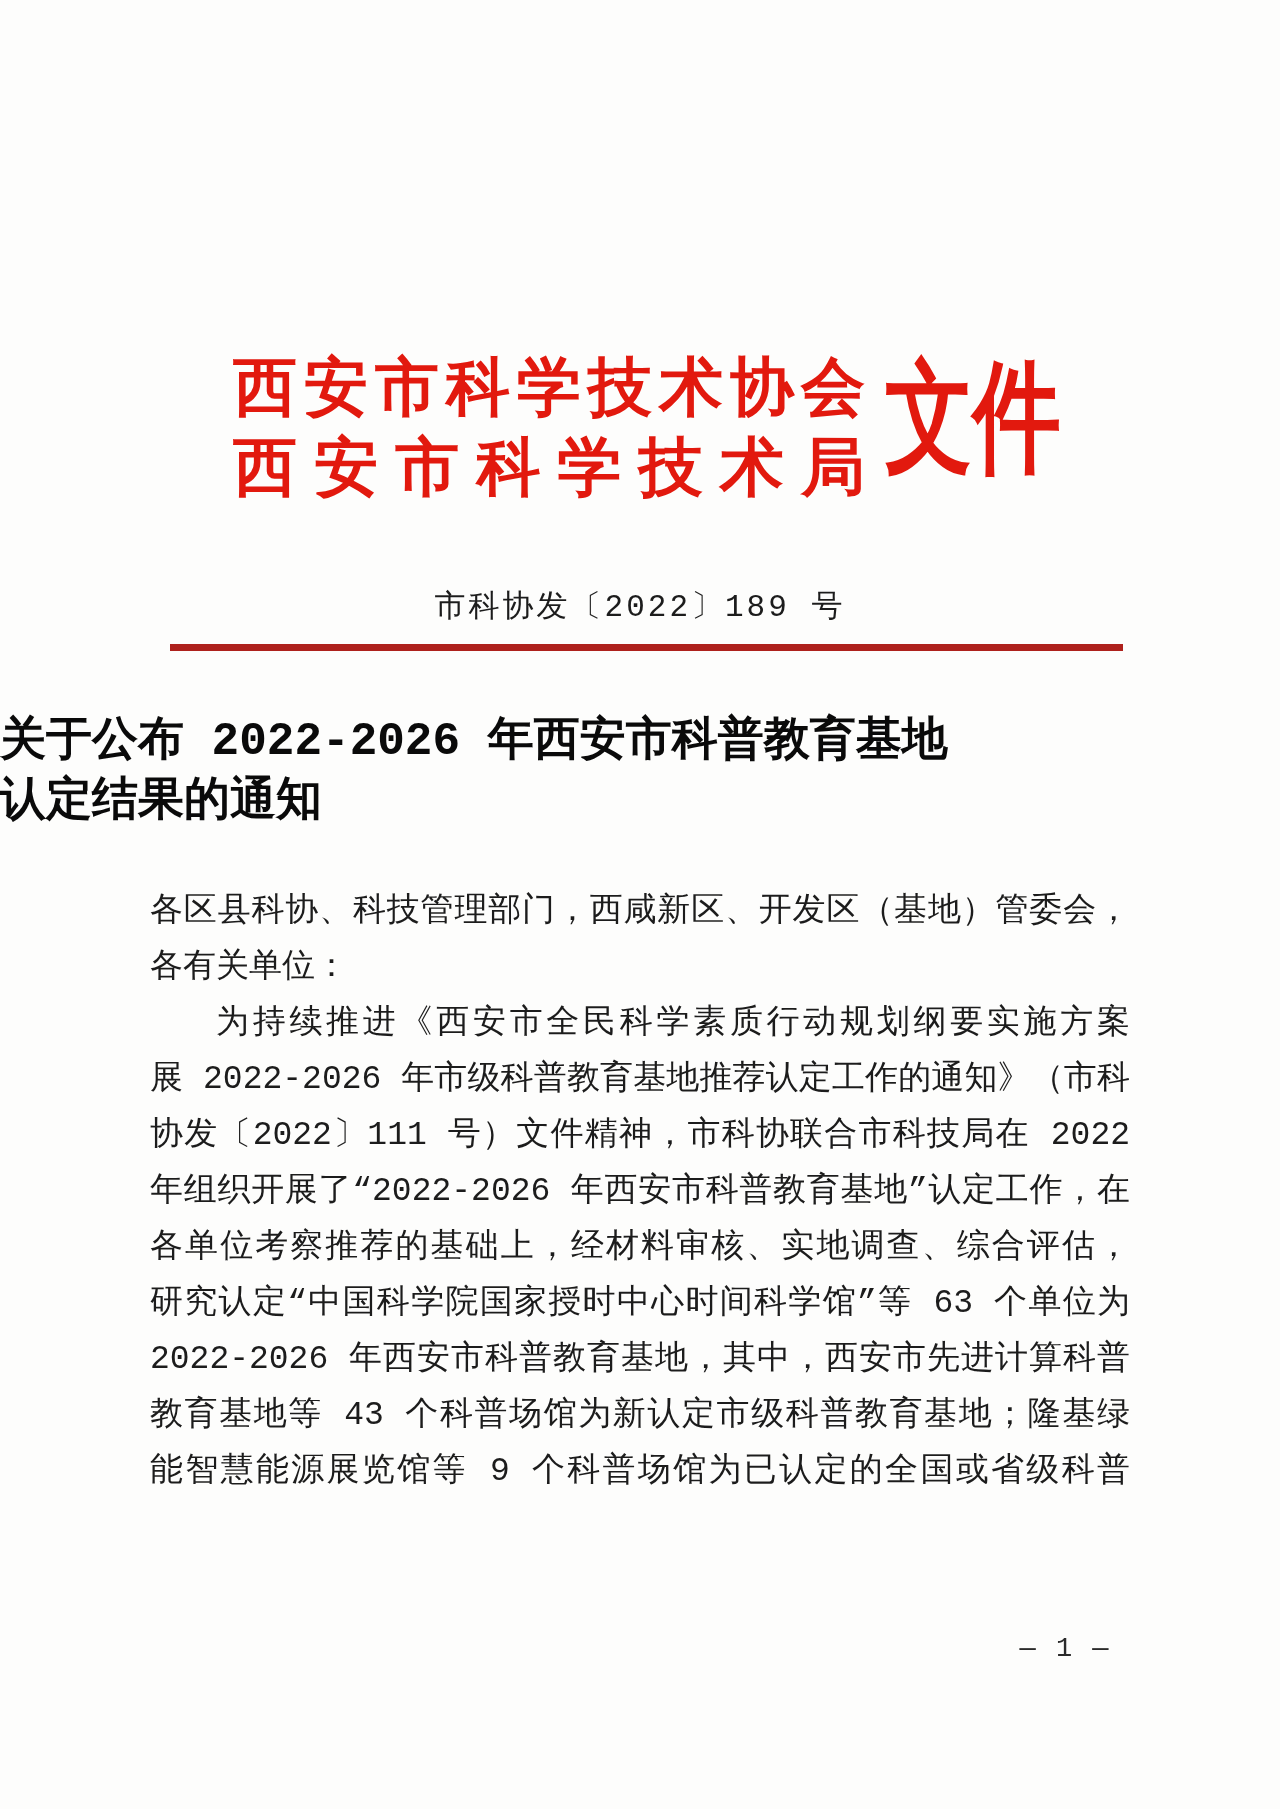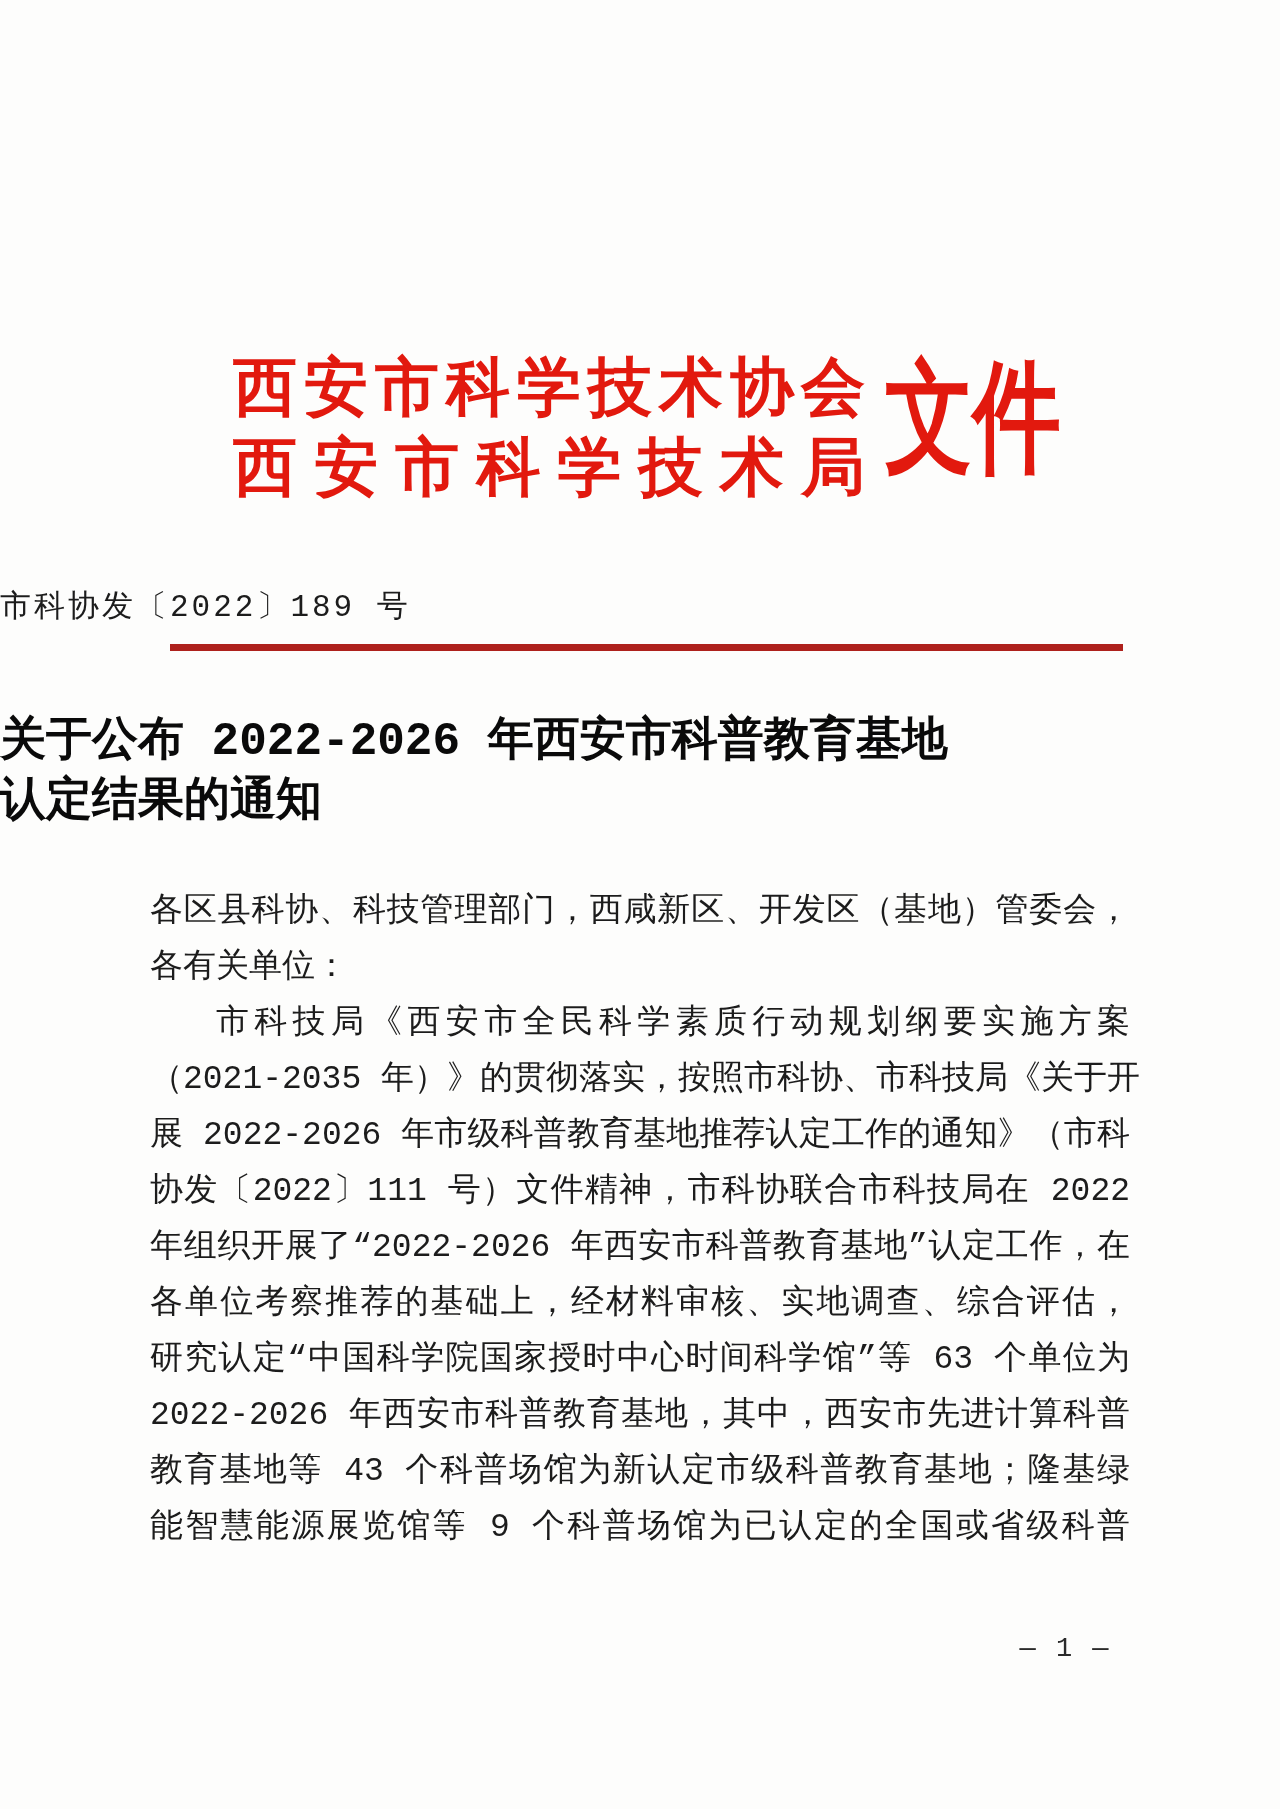--- a/index.html
+++ b/index.html
@@ -43,21 +43,21 @@
     color: var(--header_red, #e2190e);
     transform: scaleX(0.72);
     transform-origin: left top;
     white-space: nowrap;
   }
   .doc-number {
     position: absolute;
     top: 585px;
     left: 0;
     width: 100%;
-    text-align: left;
+    text-align: center;
     font-size: 31px;
     letter-spacing: 3px;
     color: var(--text, #1c1c1c);
   }
   .red-line {
     position: absolute;
     top: 644px;
     left: 170px;
     width: 953px;
     height: 7px;
@@ -127,22 +127,21 @@
   <div class="red-line"></div>
 
   <div class="doc-title">
     <div>关于公布 2022-2026 年西安市科普教育基地</div>
     <div>认定结果的通知</div>
   </div>
 
   <div class="body-text">
     <div class="body-line">各区县科协、科技管理部门，西咸新区、开发区（基地）管委会，</div>
     <div class="body-line left">各有关单位：</div>
-    <div class="body-line indent">市科技局《西安市全民科学素质行动规划纲要实施方案</div>
-    <div class="body-line">（2021-2035 年）》的贯彻落实，按照市科协、市科技局《关于开</div>
+    <div class="body-line indent">为持续推进《西安市全民科学素质行动规划纲要实施方案</div>
     <div class="body-line">展 2022-2026 年市级科普教育基地推荐认定工作的通知》（市科</div>
     <div class="body-line">协发〔2022〕111 号）文件精神，市科协联合市科技局在 2022</div>
     <div class="body-line">年组织开展了“2022-2026 年西安市科普教育基地”认定工作，在</div>
     <div class="body-line">各单位考察推荐的基础上，经材料审核、实地调查、综合评估，</div>
     <div class="body-line">研究认定“中国科学院国家授时中心时间科学馆”等 63 个单位为</div>
     <div class="body-line">2022-2026 年西安市科普教育基地，其中，西安市先进计算科普</div>
     <div class="body-line">教育基地等 43 个科普场馆为新认定市级科普教育基地；隆基绿</div>
     <div class="body-line">能智慧能源展览馆等 9 个科普场馆为已认定的全国或省级科普</div>
   </div>
 

